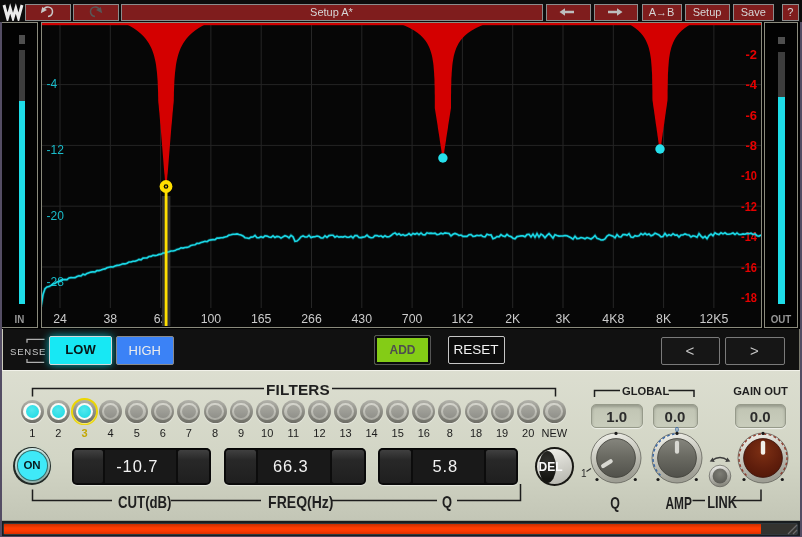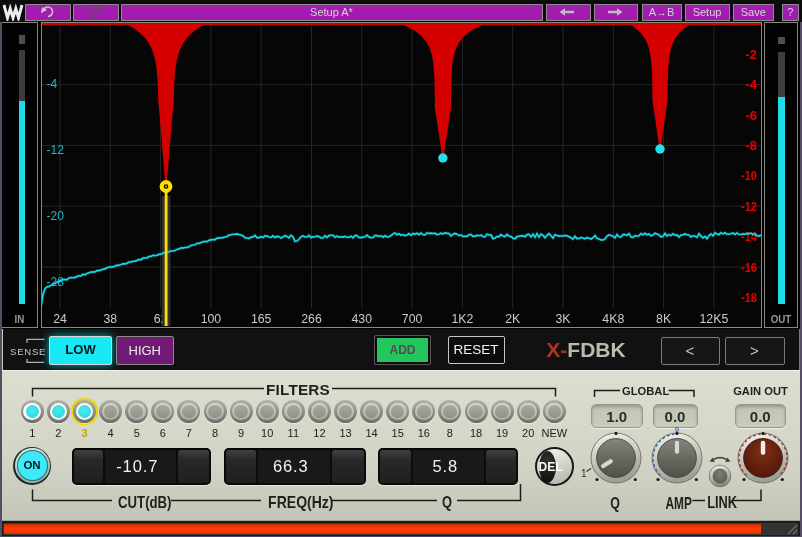--- a/index.html
+++ b/index.html
@@ -1,17 +1,17 @@
 <!DOCTYPE html>
 <html><head><meta charset="utf-8">
 <style>
 html,body{margin:0;padding:0;background:#000;}
 *{font-family:"Liberation Sans",sans-serif;box-sizing:content-box;}
 #app{position:relative;width:802px;height:537px;background:#000;overflow:hidden;transform:translateZ(0);}
-.tbtn{position:absolute;top:3.5px;height:15.5px;background:#a21caf;border:1px solid #8c8c8c;color:#d6d6d6;font-size:11px;text-align:center;line-height:15.5px;}
+.tbtn{position:absolute;top:3.5px;height:15.5px;background:#7f1d1d;border:1px solid #8c8c8c;color:#d6d6d6;font-size:11px;text-align:center;line-height:15.5px;}
 .meter{position:absolute;top:22px;width:35px;height:304px;background:#020202;border:1px solid #8a8a7c;}
 </style></head>
 <body>
 <div id="app">
 
 <div style="position:absolute;left:0;top:0;width:802px;height:22px;background:#0c0c0c;"></div>
 <svg width="22" height="20" viewBox="0 0 22 20" style="position:absolute;left:2px;top:1px;">
 <path d="M2,4 L5.5,17 L8.2,7.5 L11,17 L13.8,7.5 L16.5,17 L20,4" fill="none" stroke="#ececec" stroke-width="2.9"></path>
 </svg>
 <div class="tbtn" style="left:24.5px;width:44px;"></div>
@@ -114,24 +114,23 @@
 </svg>
 
 <div style="position:absolute;left:0;top:329px;width:802px;height:41px;background:#111111;"></div>
 <div style="position:absolute;left:1.5px;top:329px;width:1.8px;height:41px;background:#ccccbc;"></div>
 <div style="position:absolute;left:798.5px;top:329px;width:1.5px;height:41px;background:#77776b;"></div>
 <div style="position:absolute;left:10px;top:346px;width:35px;text-align:center;font-size:9.5px;color:#c9c9c9;letter-spacing:0.8px;">SENSE</div>
 <svg width="50" height="40" viewBox="0 0 50 40" style="position:absolute;left:0px;top:330px;">
 <path d="M27,12.8 L27,9.3 L44.5,9.3 M27,29 L27,32.4 L44.2,32.4" stroke="#b0b0b0" stroke-width="1.3" fill="none"></path>
 </svg>
 <div style="position:absolute;left:49px;top:335.5px;width:63px;height:29px;background:#17e8f4;border:1.5px solid #d8d8d8;box-sizing:border-box;border-radius:2px;box-shadow:0 0 9px rgba(0,225,240,.75);text-align:center;line-height:26px;font-size:13px;font-weight:bold;color:#071718;">LOW</div>
-<div style="position:absolute;left:116px;top:335.5px;width:57.5px;height:29px;background:#701a75;border:1px solid #8a8a8a;box-sizing:border-box;border-radius:2px;text-align:center;line-height:27px;font-size:13px;color:#ececec;">HIGH</div>
-<div style="position:absolute;left:374px;top:334.5px;width:57px;height:30px;background:#22c55e;border:1px solid #555;box-sizing:border-box;border-radius:2px;box-shadow:inset 0 0 0 2px #0a0a0a;text-align:center;line-height:28px;font-size:12px;font-weight:bold;color:#4e4e4e;">ADD</div>
+<div style="position:absolute;left:116px;top:335.5px;width:57.5px;height:29px;background:#3b82f6;border:1px solid #8a8a8a;box-sizing:border-box;border-radius:2px;text-align:center;line-height:27px;font-size:13px;color:#ececec;">HIGH</div>
+<div style="position:absolute;left:374px;top:334.5px;width:57px;height:30px;background:#84cc16;border:1px solid #555;box-sizing:border-box;border-radius:2px;box-shadow:inset 0 0 0 2px #0a0a0a;text-align:center;line-height:28px;font-size:12px;font-weight:bold;color:#4e4e4e;">ADD</div>
 <div style="position:absolute;left:447.5px;top:336px;width:57px;height:28px;background:#0c0c0c;border:1.5px solid #c6c6c6;box-sizing:border-box;border-radius:2px;text-align:center;line-height:25px;font-size:13.5px;color:#f2f2f2;">RESET</div>
-<div style="position:absolute;left:544px;top:337.5px;width:84px;text-align:center;font-size:21px;font-weight:bold;"><span style="color:#b13028;">X-</span><span style="color:#b6bcae;">FDBK</span></div>
 <div style="position:absolute;left:660.5px;top:336.5px;width:59px;height:28.5px;background:#161616;border:1px solid #7a7a7a;box-sizing:border-box;border-radius:2px;text-align:center;line-height:26.5px;font-size:15px;color:#c9c9c9;">&lt;</div>
 <div style="position:absolute;left:724.5px;top:336.5px;width:60px;height:28.5px;background:#161616;border:1px solid #7a7a7a;box-sizing:border-box;border-radius:2px;text-align:center;line-height:26.5px;font-size:15px;color:#c9c9c9;">&gt;</div>
 
 <div style="position:absolute;left:0;top:370px;width:802px;height:151px;background:linear-gradient(#dcded0,#d2d5c5 60%,#c3c6b6);border-top:1px solid #f2f2ea;border-bottom:1px solid #9fa293;box-sizing:border-box;"></div>
 <svg width="802" height="167" viewBox="0 0 802 167" xmlns="http://www.w3.org/2000/svg" style="position:absolute;left:0px;top:370px;">
 <g stroke="#1d1d1d" stroke-width="1.5" fill="none">
 <path d="M32.5,26.5 L32.5,18.5 L264,18.5"></path>
 <path d="M332,18.5 L555.5,18.5 L555.5,26.5"></path>
 <path d="M32.5,119.5 L32.5,130.5 L112,130.5"></path>
 <path d="M171,130.5 L261,130.5"></path>

